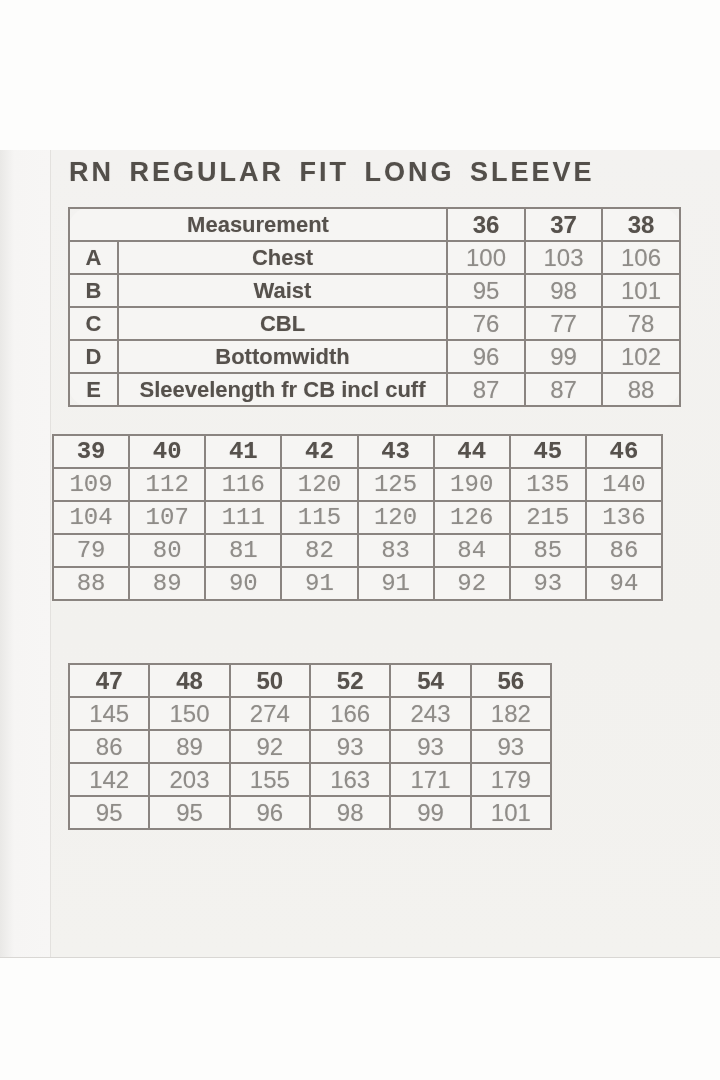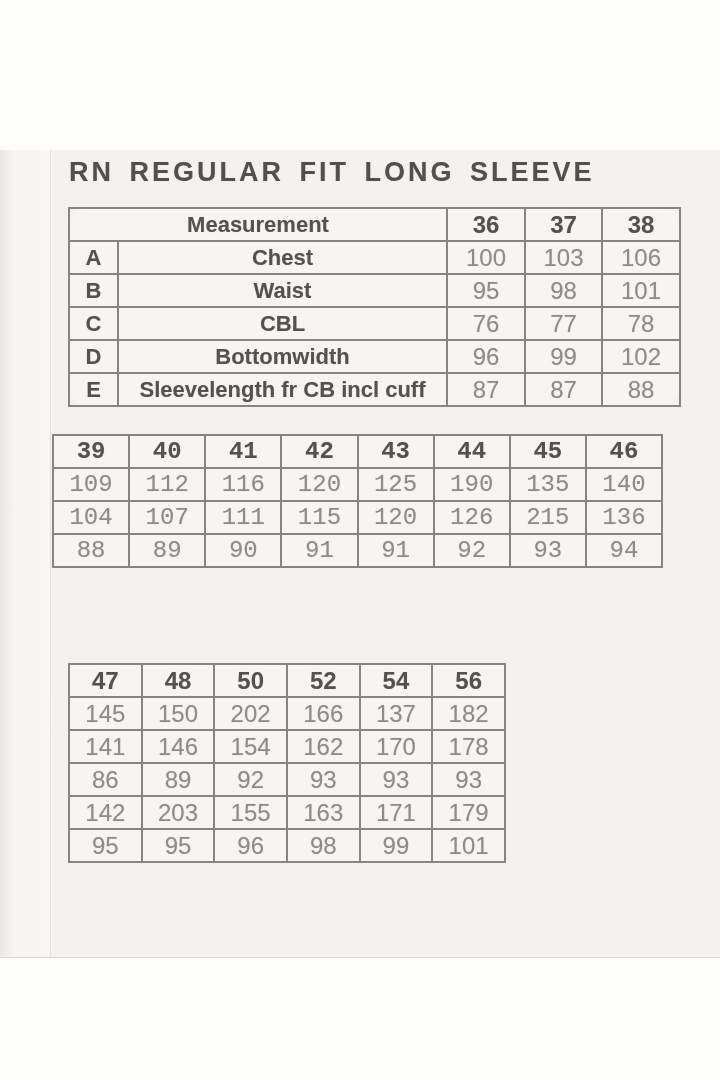--- a/index.html
+++ b/index.html
@@ -57,21 +57,21 @@
     border: 2px solid #8a8480;
     height: 31px;
     padding: 0;
     text-align: center;
     vertical-align: middle;
     overflow: hidden;
     white-space: nowrap;
   }
   .t1 { left: 68px; top: 57px;  width: 611px; border-radius: 23px; }
   .t2 { left: 52px; top: 284px; width: 611px; font-family: Liberation Mono, monospace; }
-  .t3 { left: 68px; top: 513px; width: 438px; }
+  .t3 { left: 68px; top: 513px; width: 484px; }
   .t2 th, .t2 td, .t3 th, .t3 td { height: 32px; }
 
   th.size-h, .t2 th, .t3 th {
     font-size: 24px;
     font-weight: bold;
     color: #56514c;
     text-shadow: 0 0 1px rgba(86,81,76,0.25);
   }
   td.key, td.lbl, th.corner {
     text-align: left;
@@ -176,20 +176,30 @@
             <td>104</td>
             <td>107</td>
             <td>111</td>
             <td>115</td>
             <td>120</td>
             <td>126</td>
             <td>215</td>
             <td>136</td>
           </tr>
           <tr>
+            <td>79</td>
+            <td>80</td>
+            <td>81</td>
+            <td>82</td>
+            <td>83</td>
+            <td>84</td>
+            <td>85</td>
+            <td>86</td>
+          </tr>
+          <tr>
             <td>88</td>
             <td>89</td>
             <td>90</td>
             <td>91</td>
             <td>91</td>
             <td>92</td>
             <td>93</td>
             <td>94</td>
           </tr>
         </tbody>
@@ -201,32 +211,24 @@
             <th>47</th>
             <th>48</th>
             <th>50</th>
             <th>52</th>
             <th>54</th>
             <th>56</th>
           </tr>
           <tr>
             <td>145</td>
             <td>150</td>
-            <td>202</td>
+            <td>274</td>
             <td>166</td>
-            <td>137</td>
+            <td>243</td>
             <td>182</td>
-          </tr>
-          <tr>
-            <td>141</td>
-            <td>146</td>
-            <td>154</td>
-            <td>162</td>
-            <td>170</td>
-            <td>178</td>
           </tr>
           <tr>
             <td>86</td>
             <td>89</td>
             <td>92</td>
             <td>93</td>
             <td>93</td>
             <td>93</td>
           </tr>
           <tr>

